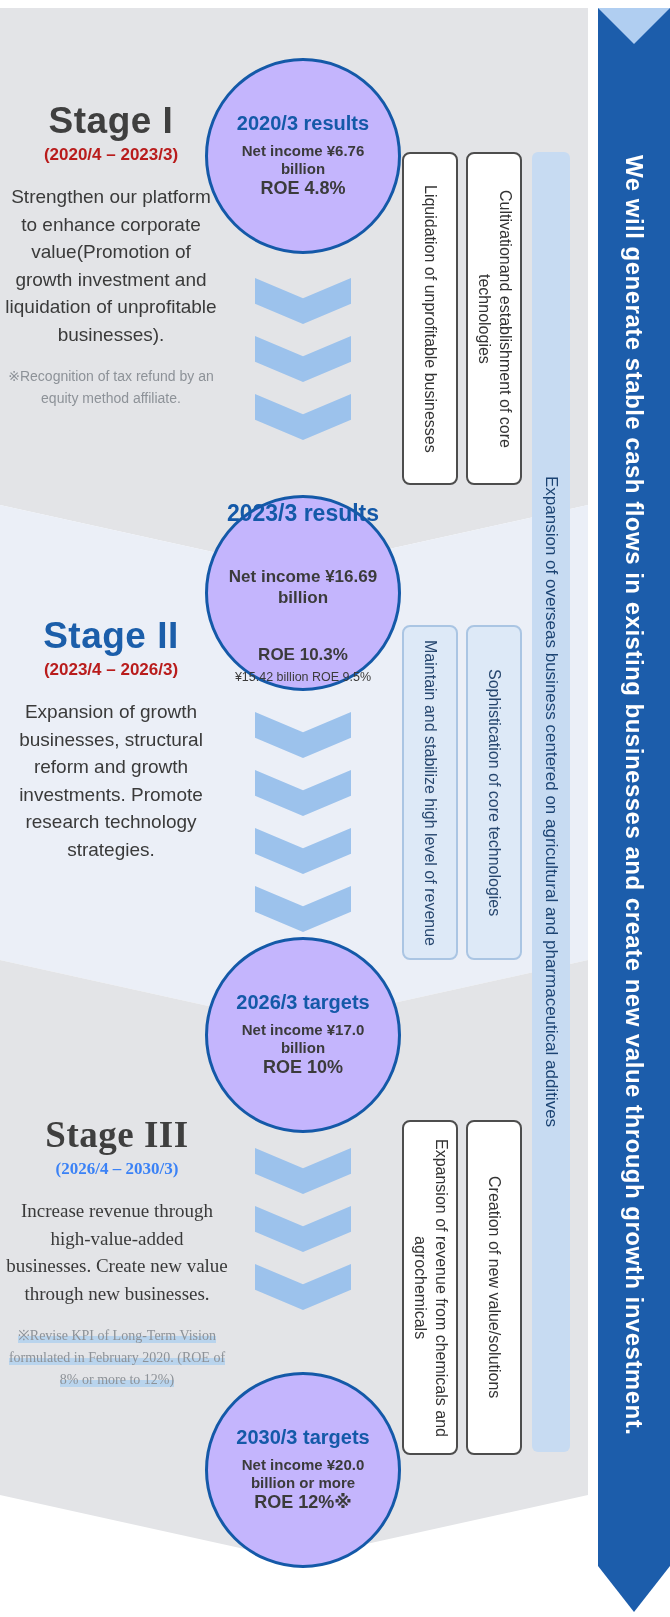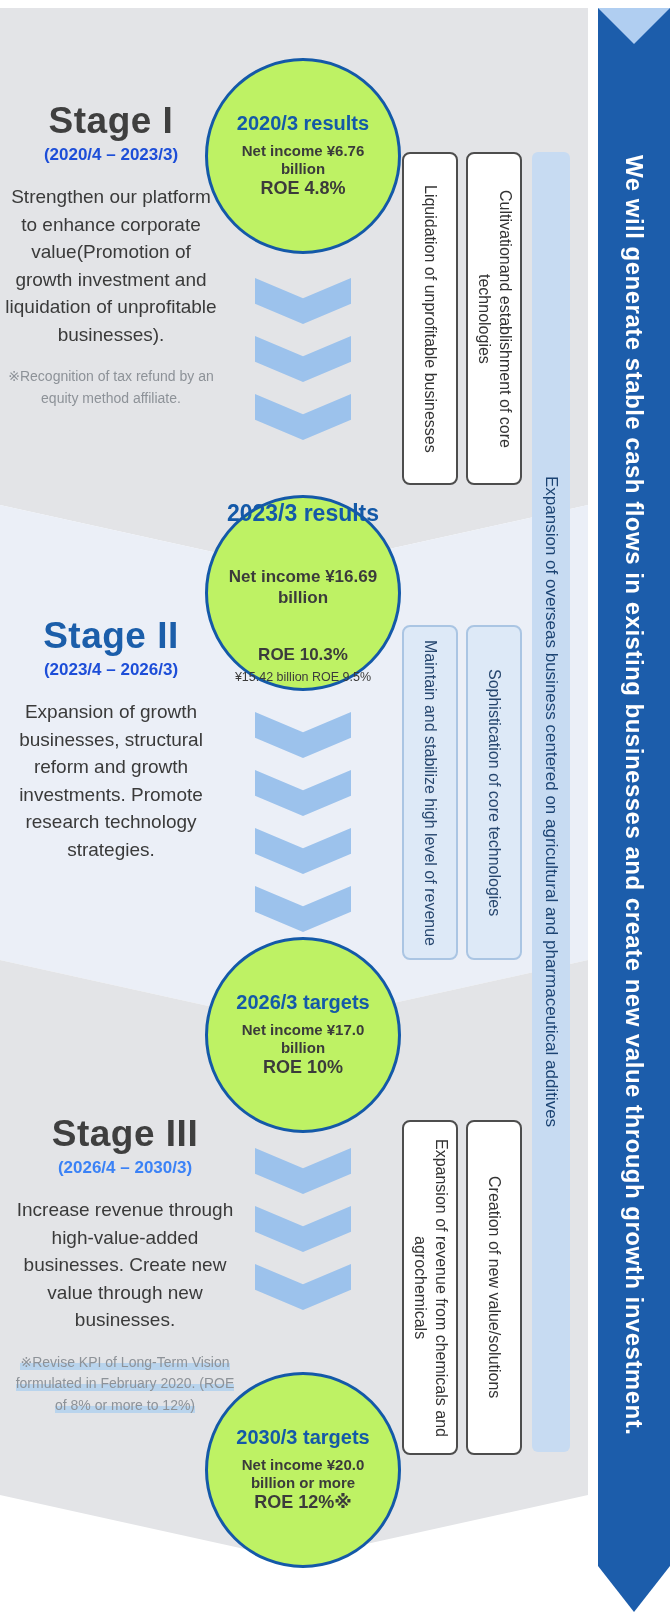--- a/index.html
+++ b/index.html
@@ -13,35 +13,35 @@
           clip-path:polygon(0 0,100% 0,100% 497px,50% 100%,0 497px); }
   .sec2 { top:505px; height:520px; background:#ebeff7;
           clip-path:polygon(0 0,50% 65px,100% 0,100% 455px,50% 100%,0 455px); }
   .sec3 { top:960px; height:600px; background:#e3e4e7;
           clip-path:polygon(0 0,50% 65px,100% 0,100% 535px,50% 100%,0 535px); }
 
   
   .stage { position:absolute; text-align:center; z-index:3; }
   .stage-title { font-size:37px; font-weight:bold; color:#3f3f3f; letter-spacing:.5px; }
   .stage-title.blue { color:#1b5eaa; }
-  .stage-period { font-size:17px; font-weight:bold; color:#1d4ed8; margin-top:3px; }
+  .stage-period { font-size:17px; font-weight:bold; color:#b91c1c; margin-top:3px; }
   .stage-period.dark { color:#3b82f6; }
   .stage-desc { font-size:19px; color:#3a3a3a; margin-top:18px; line-height:1.45; }
   .stage-note { font-size:14px; color:#8d9298; margin-top:18px; line-height:1.55; }
   .stage-note .hl { background:linear-gradient(transparent 55%, #b9d4ed 55%); }
   .note-left { text-align:center; }
 
   
   .chev-stack { position:absolute; left:255px; z-index:2; }
   .chev { width:96px; height:46px; background:#9cc2ec; margin-bottom:12px;
           clip-path:polygon(0 0,50% 44%,100% 0,100% 56%,50% 100%,0 56%); }
 
   
   .circle { position:absolute; left:205px; width:196px; height:196px; border-radius:50%;
-            background:#bef264; border:3px solid #1459a8; z-index:5;
+            background:#c4b5fd; border:3px solid #1459a8; z-index:5;
             display:flex; flex-direction:column; align-items:center; justify-content:center;
             text-align:center; padding:8px 14px; }
   .m-title { color:#1459a8; font-weight:bold; font-size:20px; margin-bottom:7px; }
   .m-value { color:#3b3b3b; font-weight:bold; font-size:15px; line-height:1.22; }
   .m-roe   { color:#3b3b3b; font-weight:bold; font-size:18px; line-height:1.22; }
   .circle.compact .m-title { font-size:23px; margin-bottom:4px; }
   .circle.compact .m-value,.circle.compact .m-roe { font-size:17px;margin-top:36px; }
   .m-sub { color:#3b3b3b; font-size:12.5px; line-height:1.3; margin-top:4px; }
 
   
@@ -84,21 +84,21 @@
     <div class="stage-desc">Strengthen our platform to enhance corporate value(Promotion of growth investment and liquidation of unprofitable businesses).</div>
     <div class="stage-note">※Recognition of tax refund by an equity method affiliate.</div>
   </div>
 
   <div class="stage" style="left:5px; top:615px; width:212px;">
     <div class="stage-title blue">Stage II</div>
     <div class="stage-period">(2023/4 – 2026/3)</div>
     <div class="stage-desc">Expansion of growth businesses, structural reform and growth investments. Promote research technology strategies.</div>
   </div>
 
-  <div class="stage" style="left:14px; top:1113px; width:222px;">
+  <div class="stage" style="left:6px; top:1113px; width:222px;font-family:Liberation Serif, serif;">
     <div class="stage-title">Stage III</div>
     <div class="stage-period dark">(2026/4 – 2030/3)</div>
     <div class="stage-desc">Increase revenue through high-value-added businesses. Create new value through new businesses.</div>
     <div class="stage-note note-left"><span class="hl">※Revise KPI of Long-Term Vision formulated in February 2020. (ROE of 8% or more to 12%)</span></div>
   </div>
 
   <div class="chev-stack" style="top:278px;">
     <div class="chev"></div>
     <div class="chev"></div>
     <div class="chev"></div>

